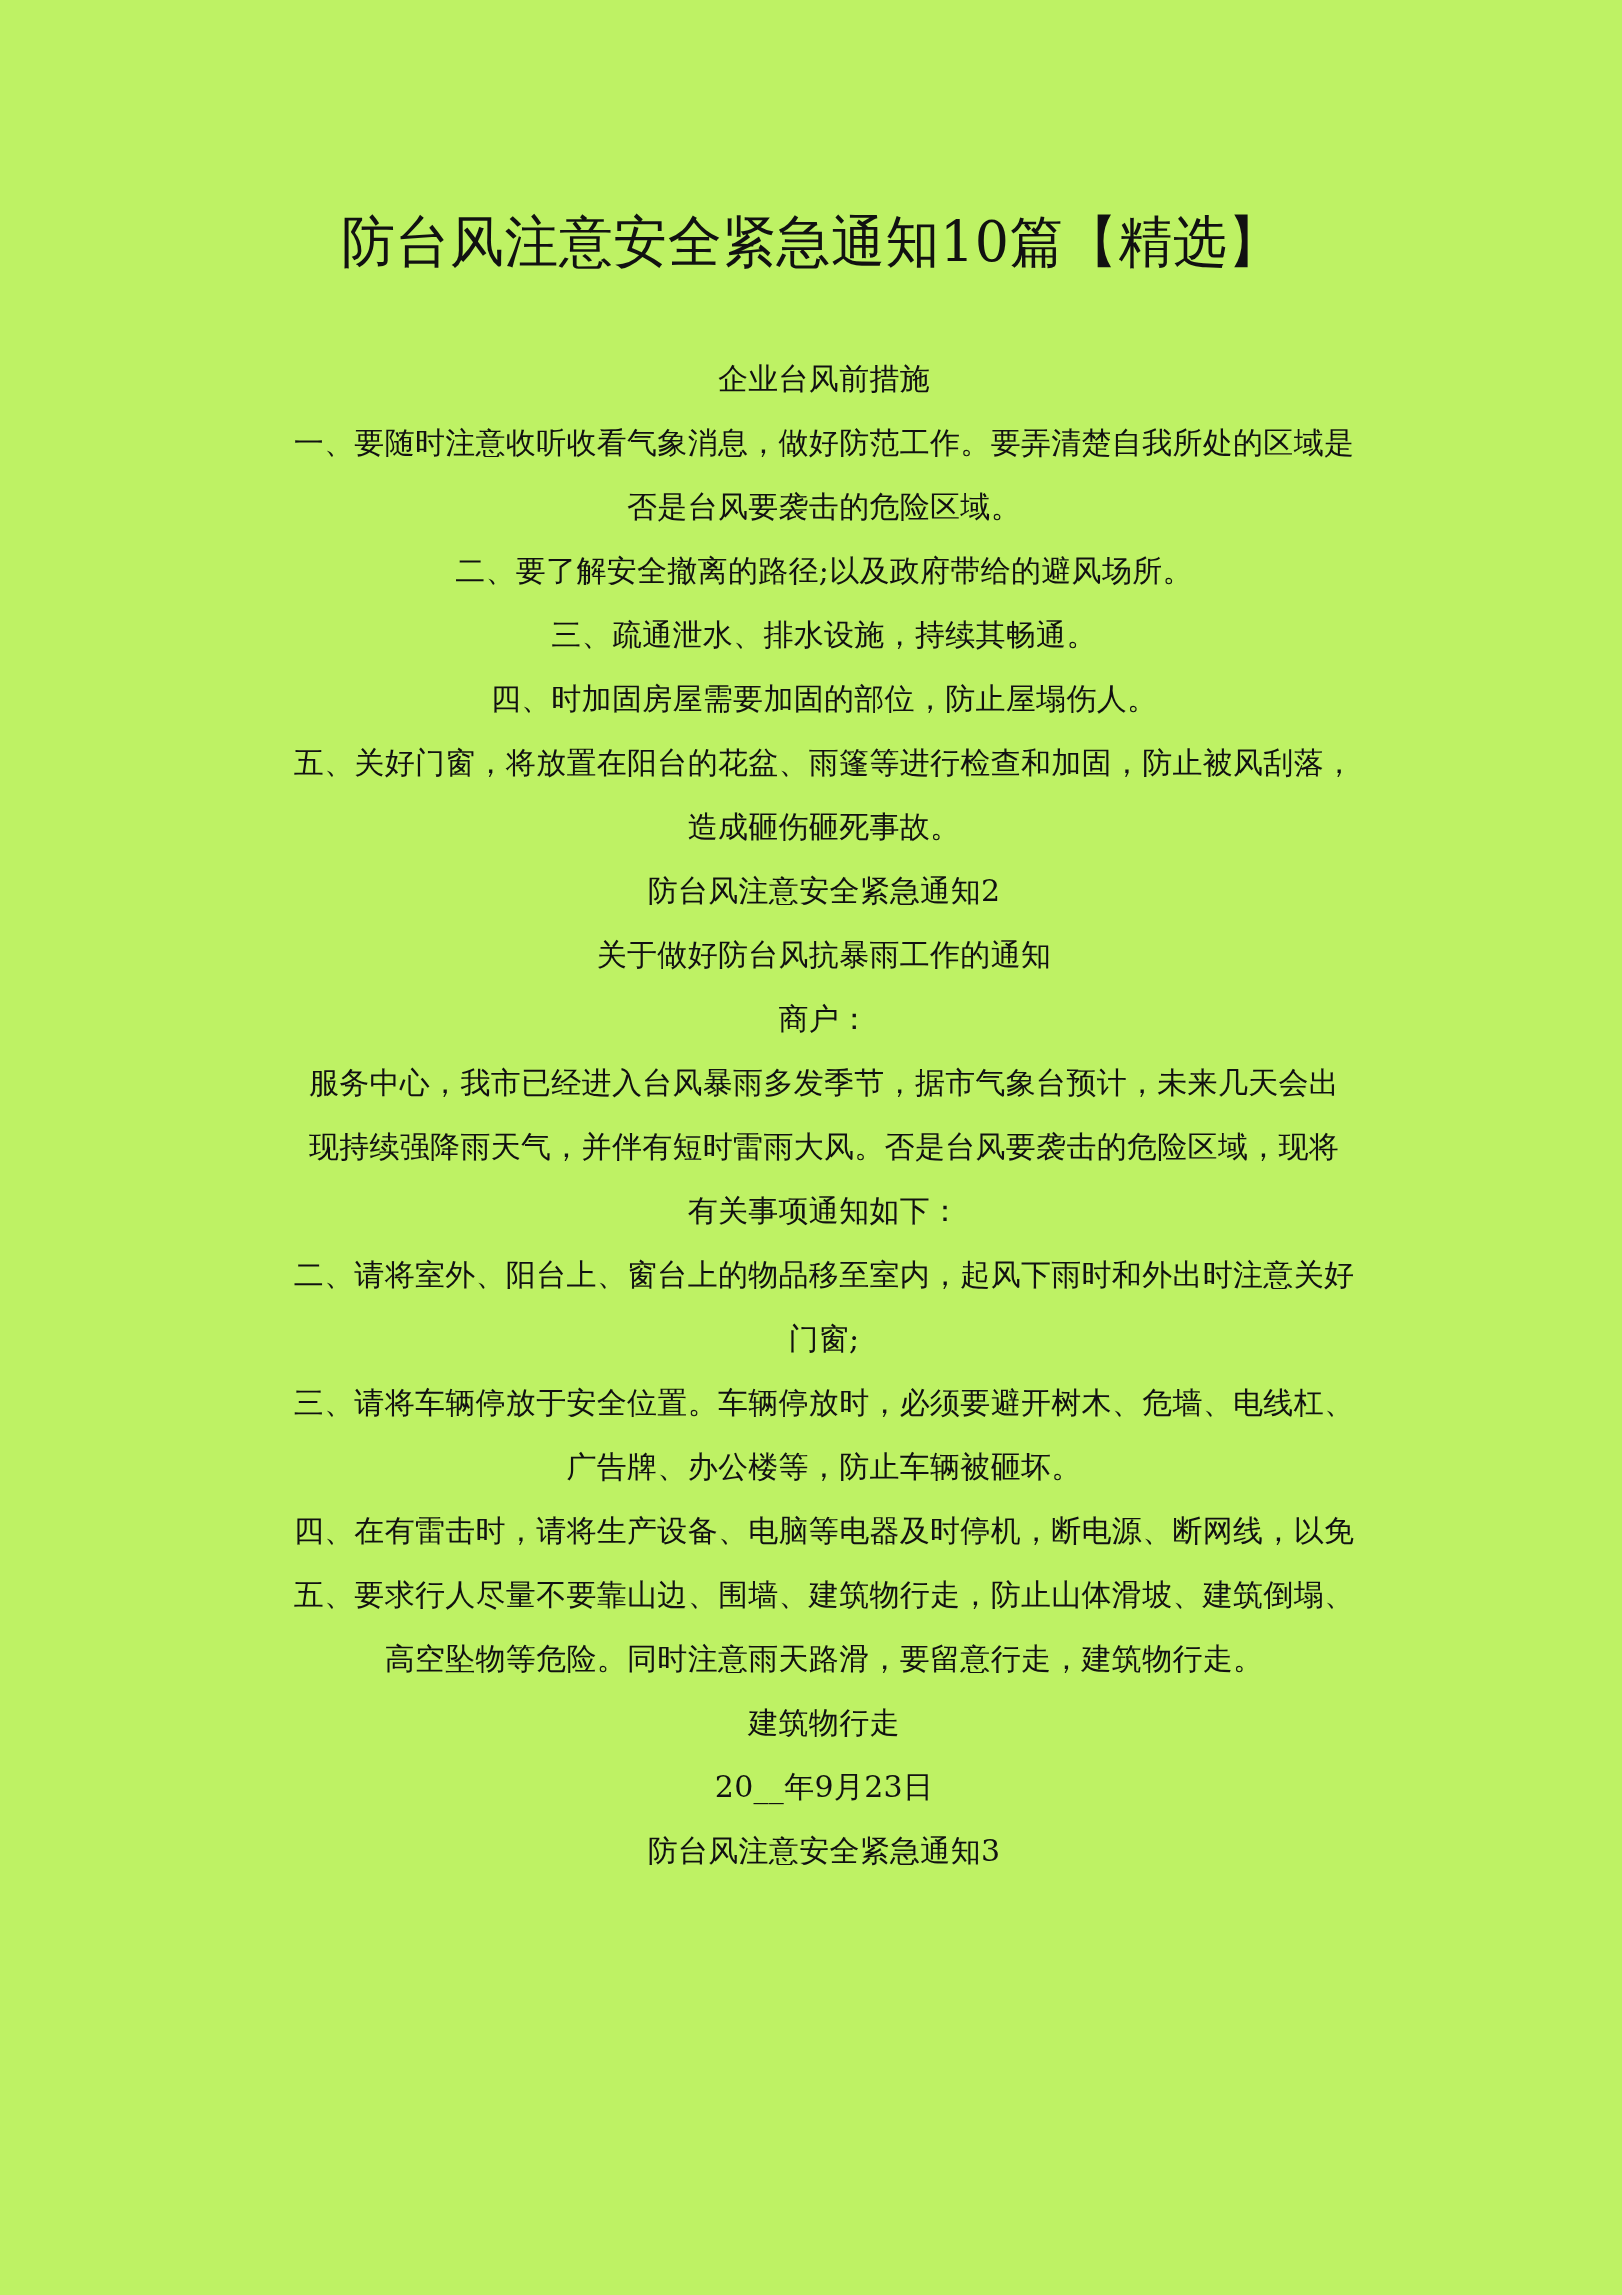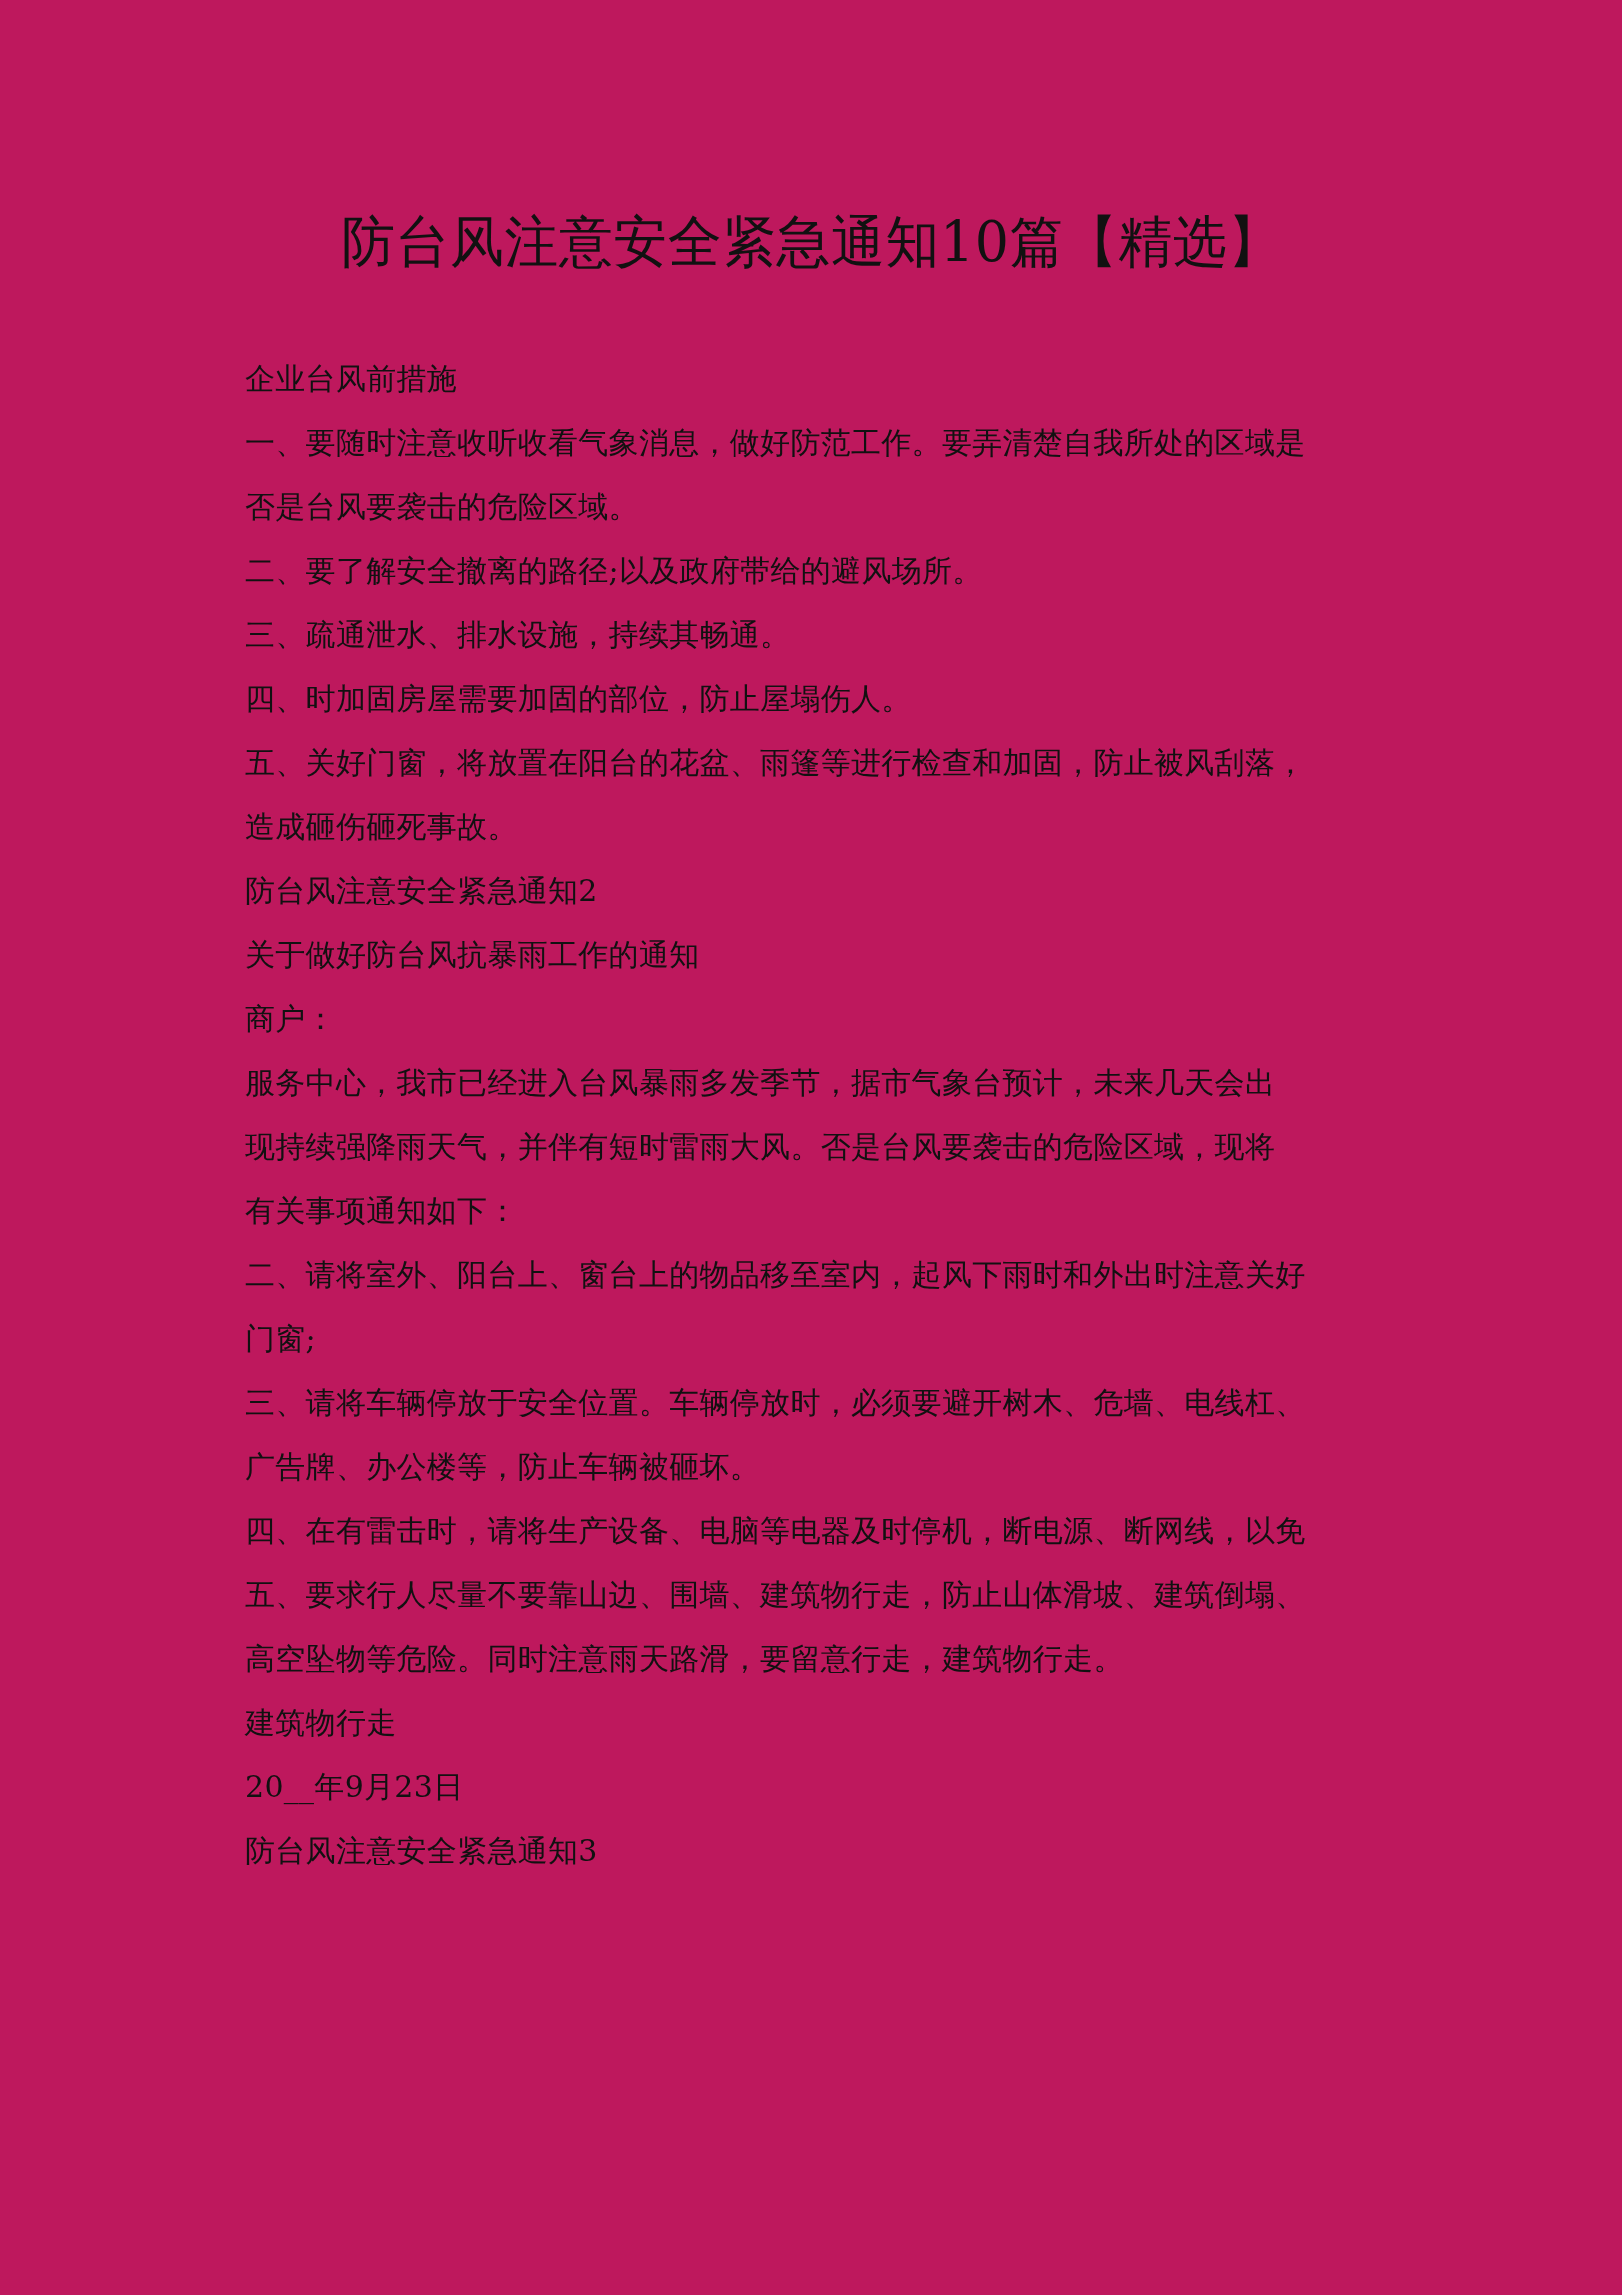--- a/index.html
+++ b/index.html
@@ -14,21 +14,21 @@
       overflow: hidden;
       color: #111111;
       font-family: "DejaVu Serif", "Liberation Serif", serif;
     }
     .page {
       position: absolute;
       left: 0;
       top: 0;
       width: 1623px;
       height: 2295px;
-      background: #be185d;
+      background: #bef264;
     }
     .title {
       position: absolute;
       left: 0;
       width: 1623px;
       top: 196px;
       height: 92px;
       text-align: center;
       font-size: 56px;
       line-height: 92px;
@@ -41,20 +41,21 @@
       left: 245px;
       top: 347px;
       width: 1158px;
     }
     .line {
       height: 64px;
       line-height: 64px;
       font-size: 30px;
       white-space: nowrap;
       letter-spacing: 0.3px;
+      text-align: center;
     }
   </style>
 </head>
 <body>
 
 <div class="page">
   <div class="title">防台风注意安全紧急通知10篇【精选】</div>
 
   <div class="body-text">
     <div class="line">企业台风前措施</div>

